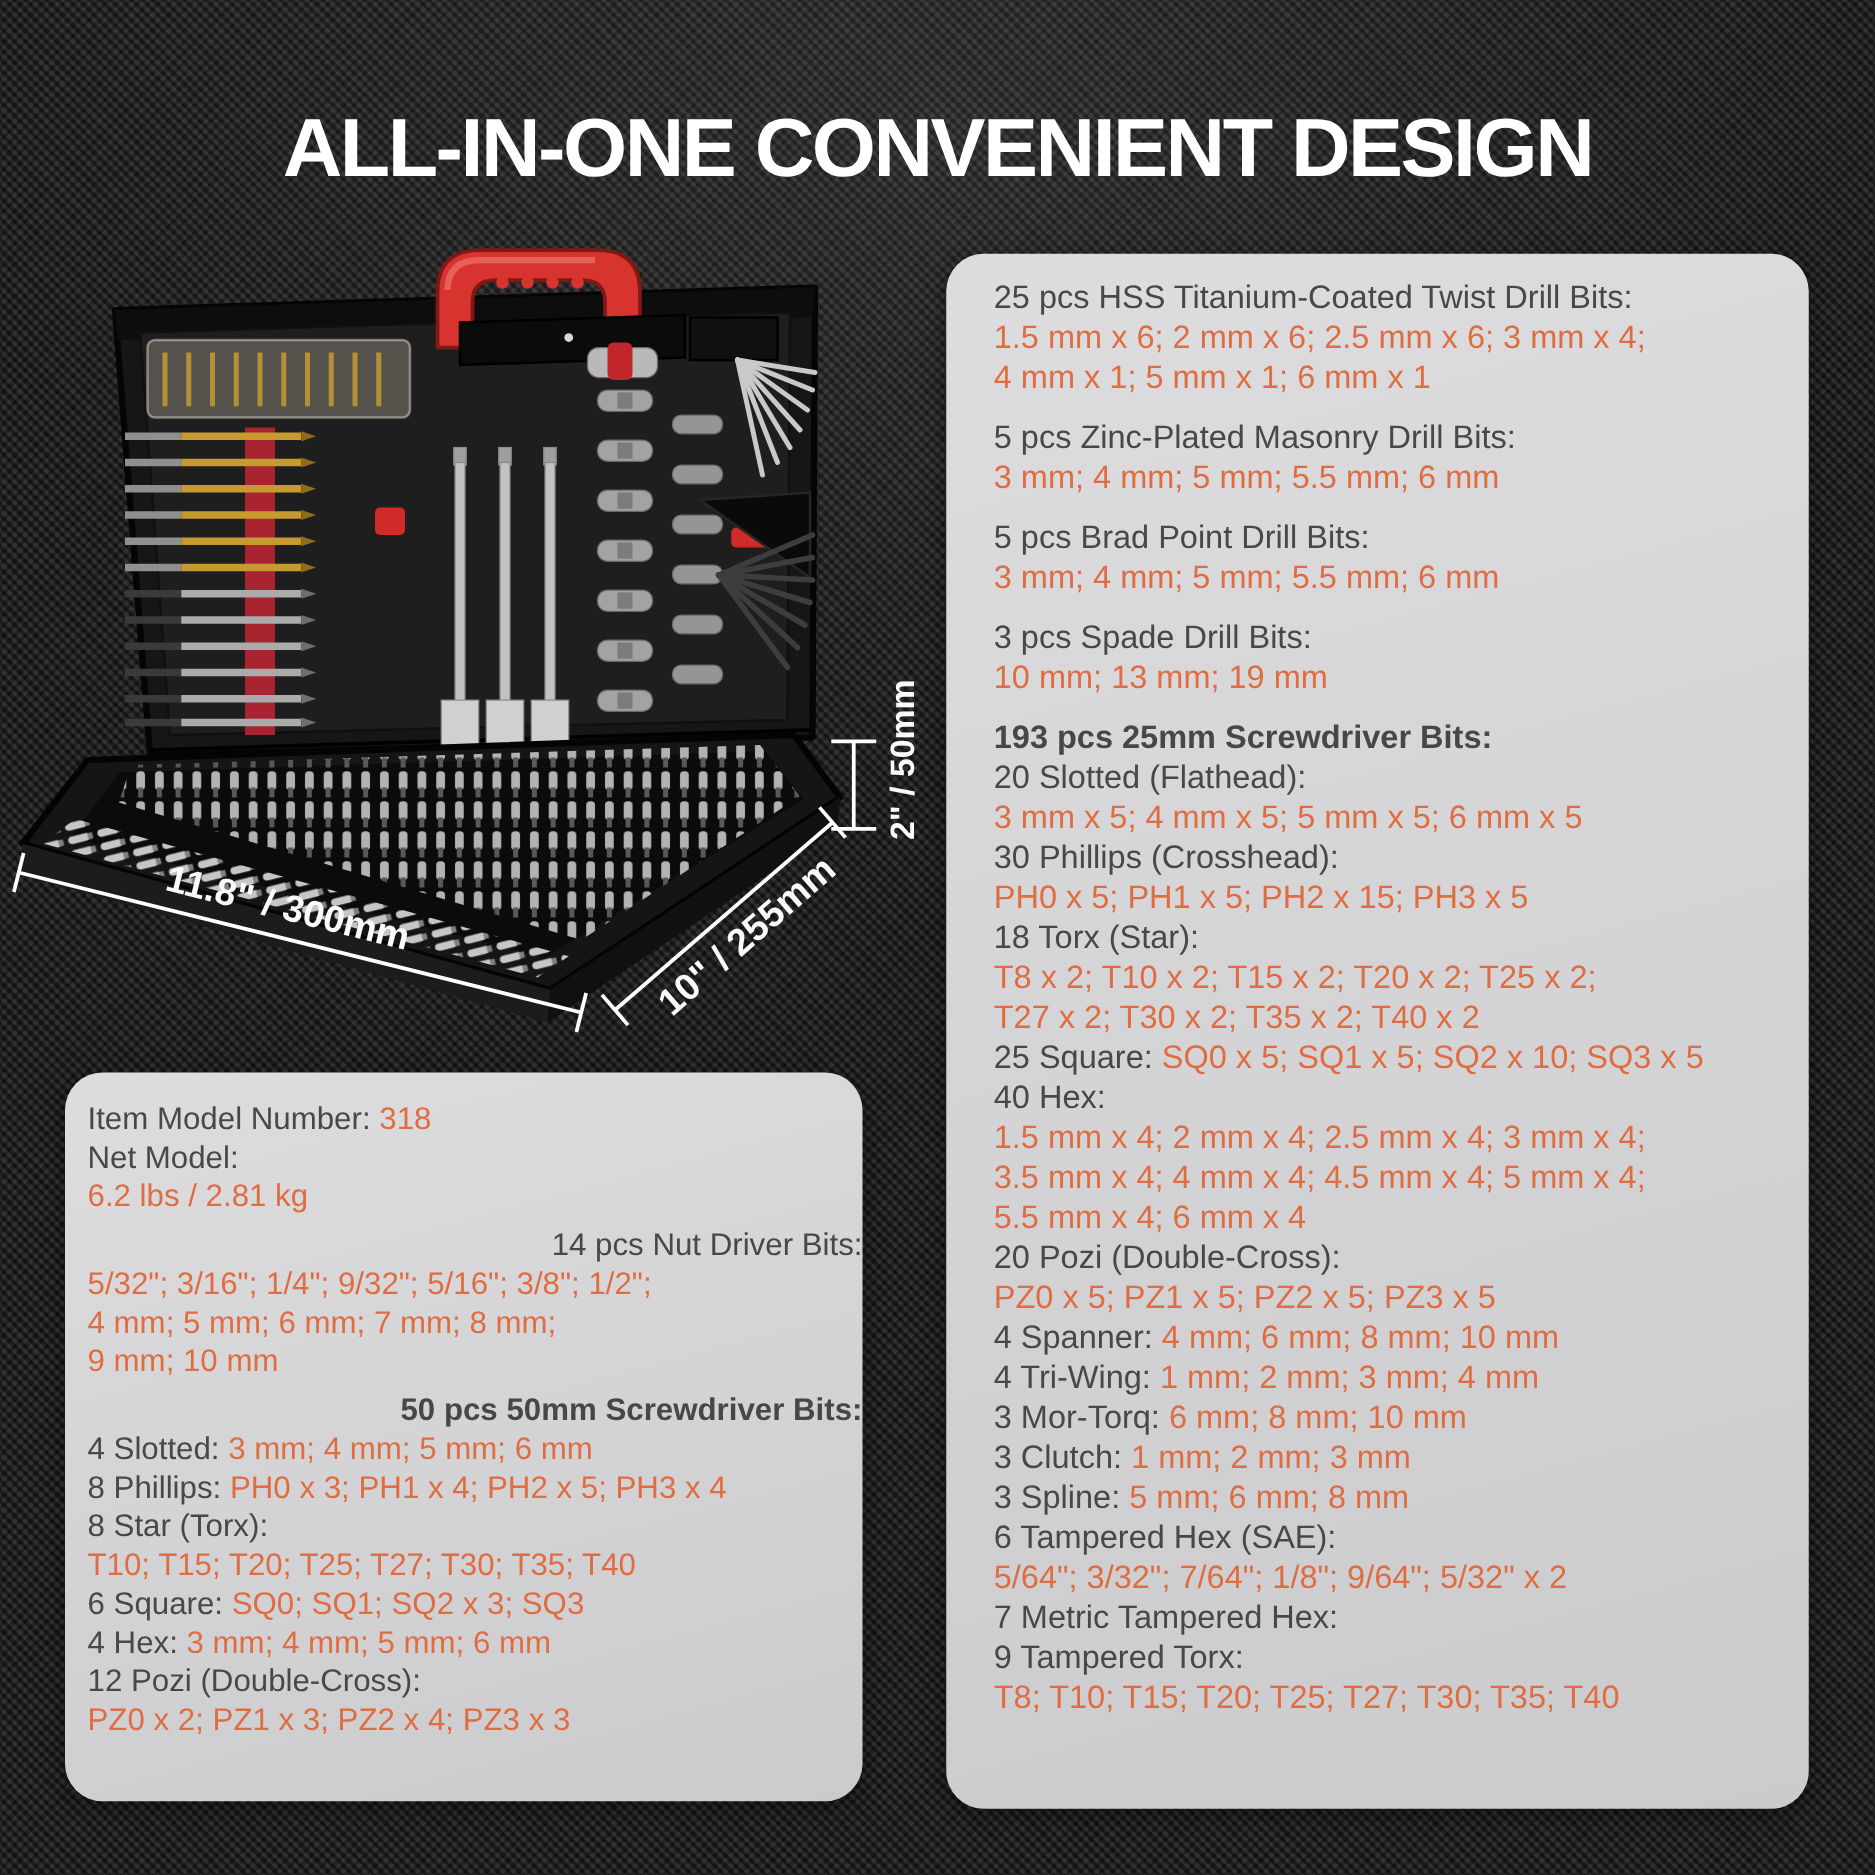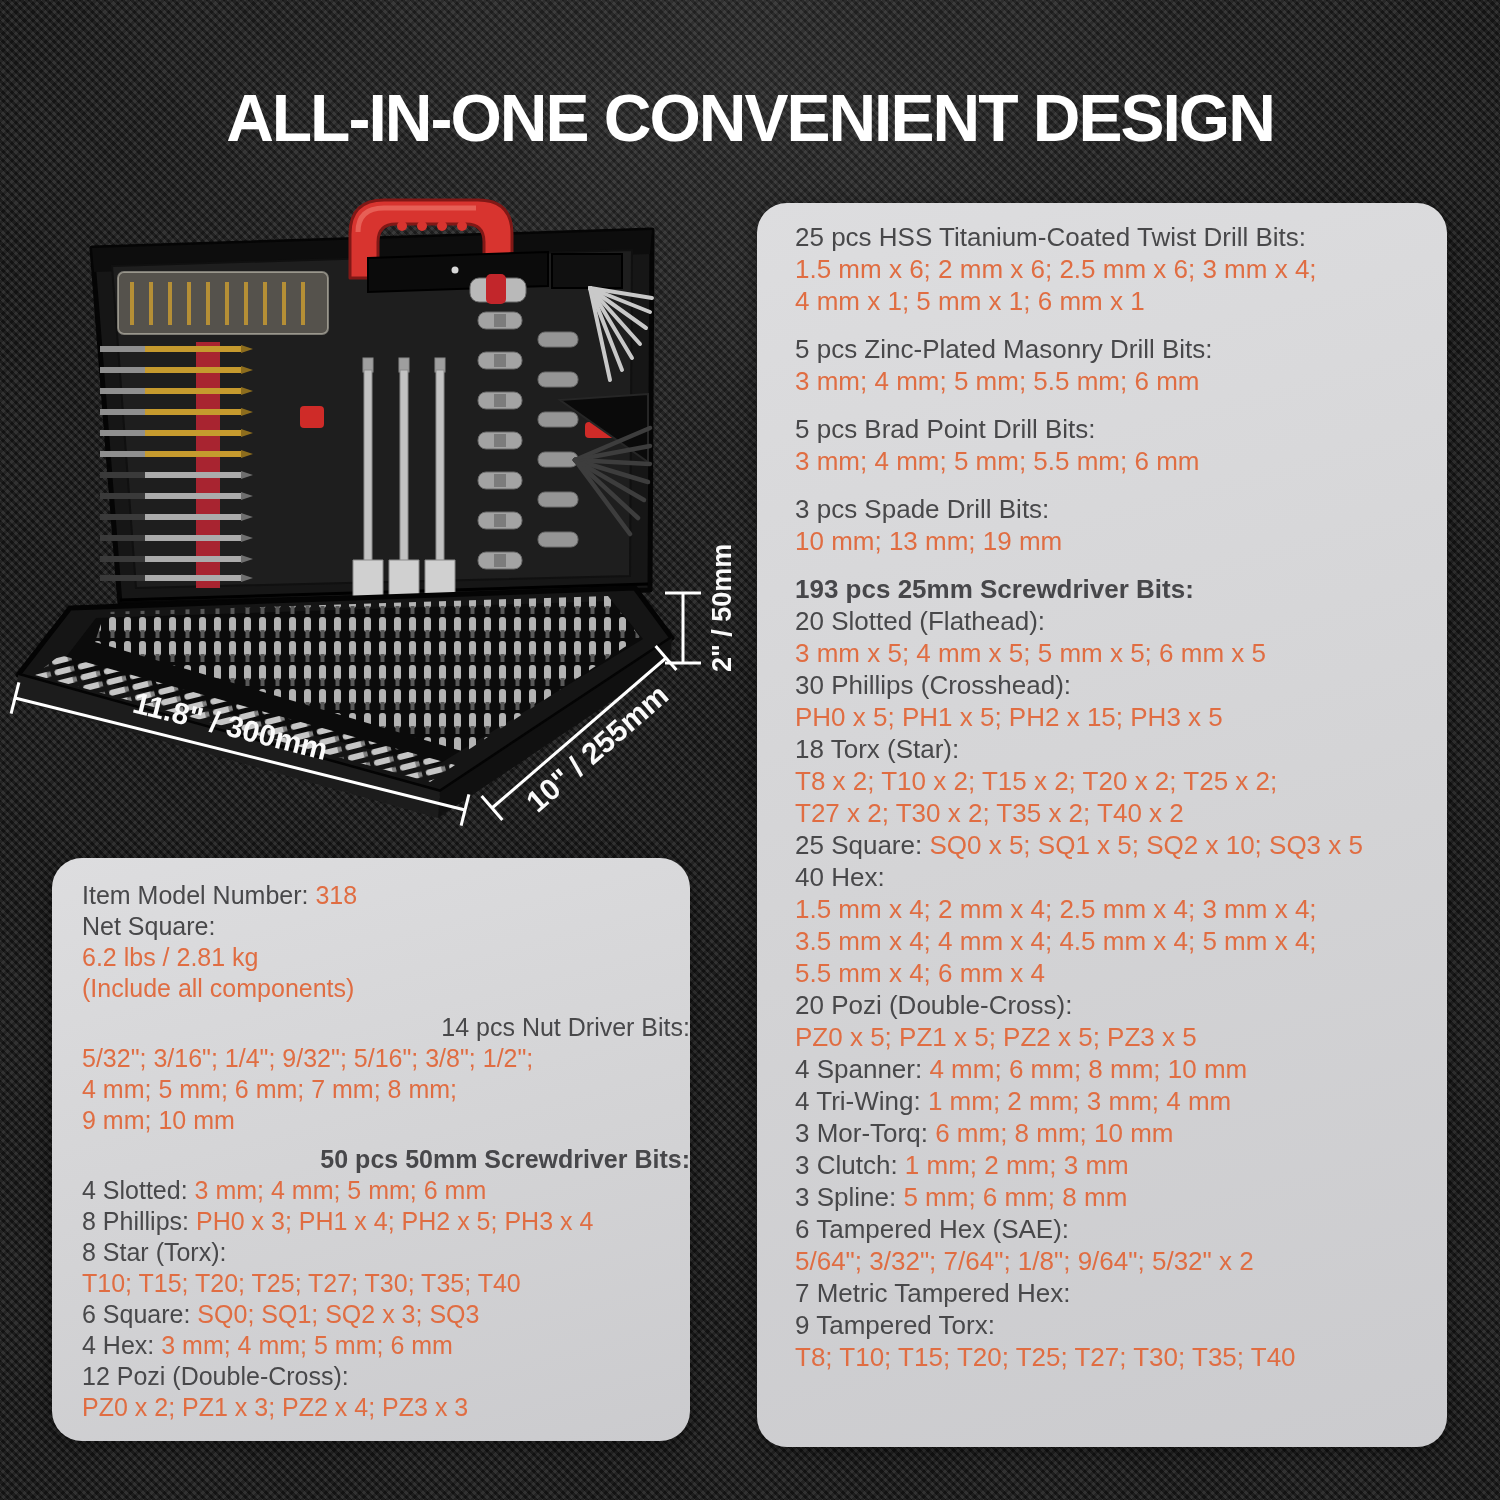--- a/index.html
+++ b/index.html
@@ -15,21 +15,21 @@
   .title{
     position:absolute;top:80px;left:0;width:1500px;
     text-align:center;color:#ffffff;font-weight:bold;
     font-size:66px;letter-spacing:-2px;white-space:nowrap;
   }
   .panel{
     position:absolute;border-radius:30px;overflow:hidden;
     background:linear-gradient(165deg,#dddddf 0%,#d3d3d5 55%,#cbcbce 100%);
     box-shadow:0 4px 18px rgba(0,0,0,0.45);
   }
-  .panel-left{left:52px;top:858px;width:638px;height:583px;padding:22px 0 0 30px;box-sizing:border-box;}
+  .panel-left{left:52px;top:858px;width:638px;height:583px;padding:22px 0 0 18px;box-sizing:border-box;}
   .panel-right{left:757px;top:203px;width:690px;height:1244px;padding:18px 0 0 38px;box-sizing:border-box;}
   .ln{margin:0;white-space:nowrap;font-size:26px;line-height:32px;}
   .panel-left .ln{font-size:25px;line-height:31px;}
   .ln.gap{margin-top:16px;}
   .panel-left .ln.gap{margin-top:8px;text-align:right;}
   .s-d{color:#48484a;margin-top:48px;}
   .s-o{color:#e06d42;}
   .s-b{color:#47474a;font-weight:bold;}
   .product{position:absolute;left:0;top:160px;width:760px;height:700px;}
   svg{display:block;}
@@ -246,23 +246,22 @@
     <line x1="492" y1="648" x2="666" y2="498"></line>
     <line x1="502.4" y1="660.1" x2="481.6" y2="635.9"></line>
     <line x1="676.4" y1="510.1" x2="655.6" y2="485.9"></line>
   </g>
   <text transform="translate(604,596) rotate(-41)" text-anchor="middle" fill="#fafafa" font-size="30" font-weight="bold">10" / 255mm</text>
 </svg>
 </div>
 
 <div class="panel panel-left">
     <p class="ln"><span class="s-d">Item Model Number: </span><span class="s-o">318</span></p>
-    <p class="ln"><span class="s-d">Net Square:</span></p>
+    <p class="ln"><span class="s-d">Net Model:</span></p>
     <p class="ln"><span class="s-o">6.2 lbs / 2.81 kg</span></p>
-    <p class="ln"><span class="s-o">(Include all components)</span></p>
     <p class="ln gap"><span class="s-d">14 pcs Nut Driver Bits:</span></p>
     <p class="ln"><span class="s-o">5/32"; 3/16"; 1/4"; 9/32"; 5/16"; 3/8"; 1/2";</span></p>
     <p class="ln"><span class="s-o">4 mm; 5 mm; 6 mm; 7 mm; 8 mm;</span></p>
     <p class="ln"><span class="s-o">9 mm; 10 mm</span></p>
     <p class="ln gap"><span class="s-b">50 pcs 50mm Screwdriver Bits:</span></p>
     <p class="ln"><span class="s-d">4 Slotted: </span><span class="s-o">3 mm; 4 mm; 5 mm; 6 mm</span></p>
     <p class="ln"><span class="s-d">8 Phillips: </span><span class="s-o">PH0 x 3; PH1 x 4; PH2 x 5; PH3 x 4</span></p>
     <p class="ln"><span class="s-d">8 Star (Torx):</span></p>
     <p class="ln"><span class="s-o">T10; T15; T20; T25; T27; T30; T35; T40</span></p>
     <p class="ln"><span class="s-d">6 Square: </span><span class="s-o">SQ0; SQ1; SQ2 x 3; SQ3</span></p>

